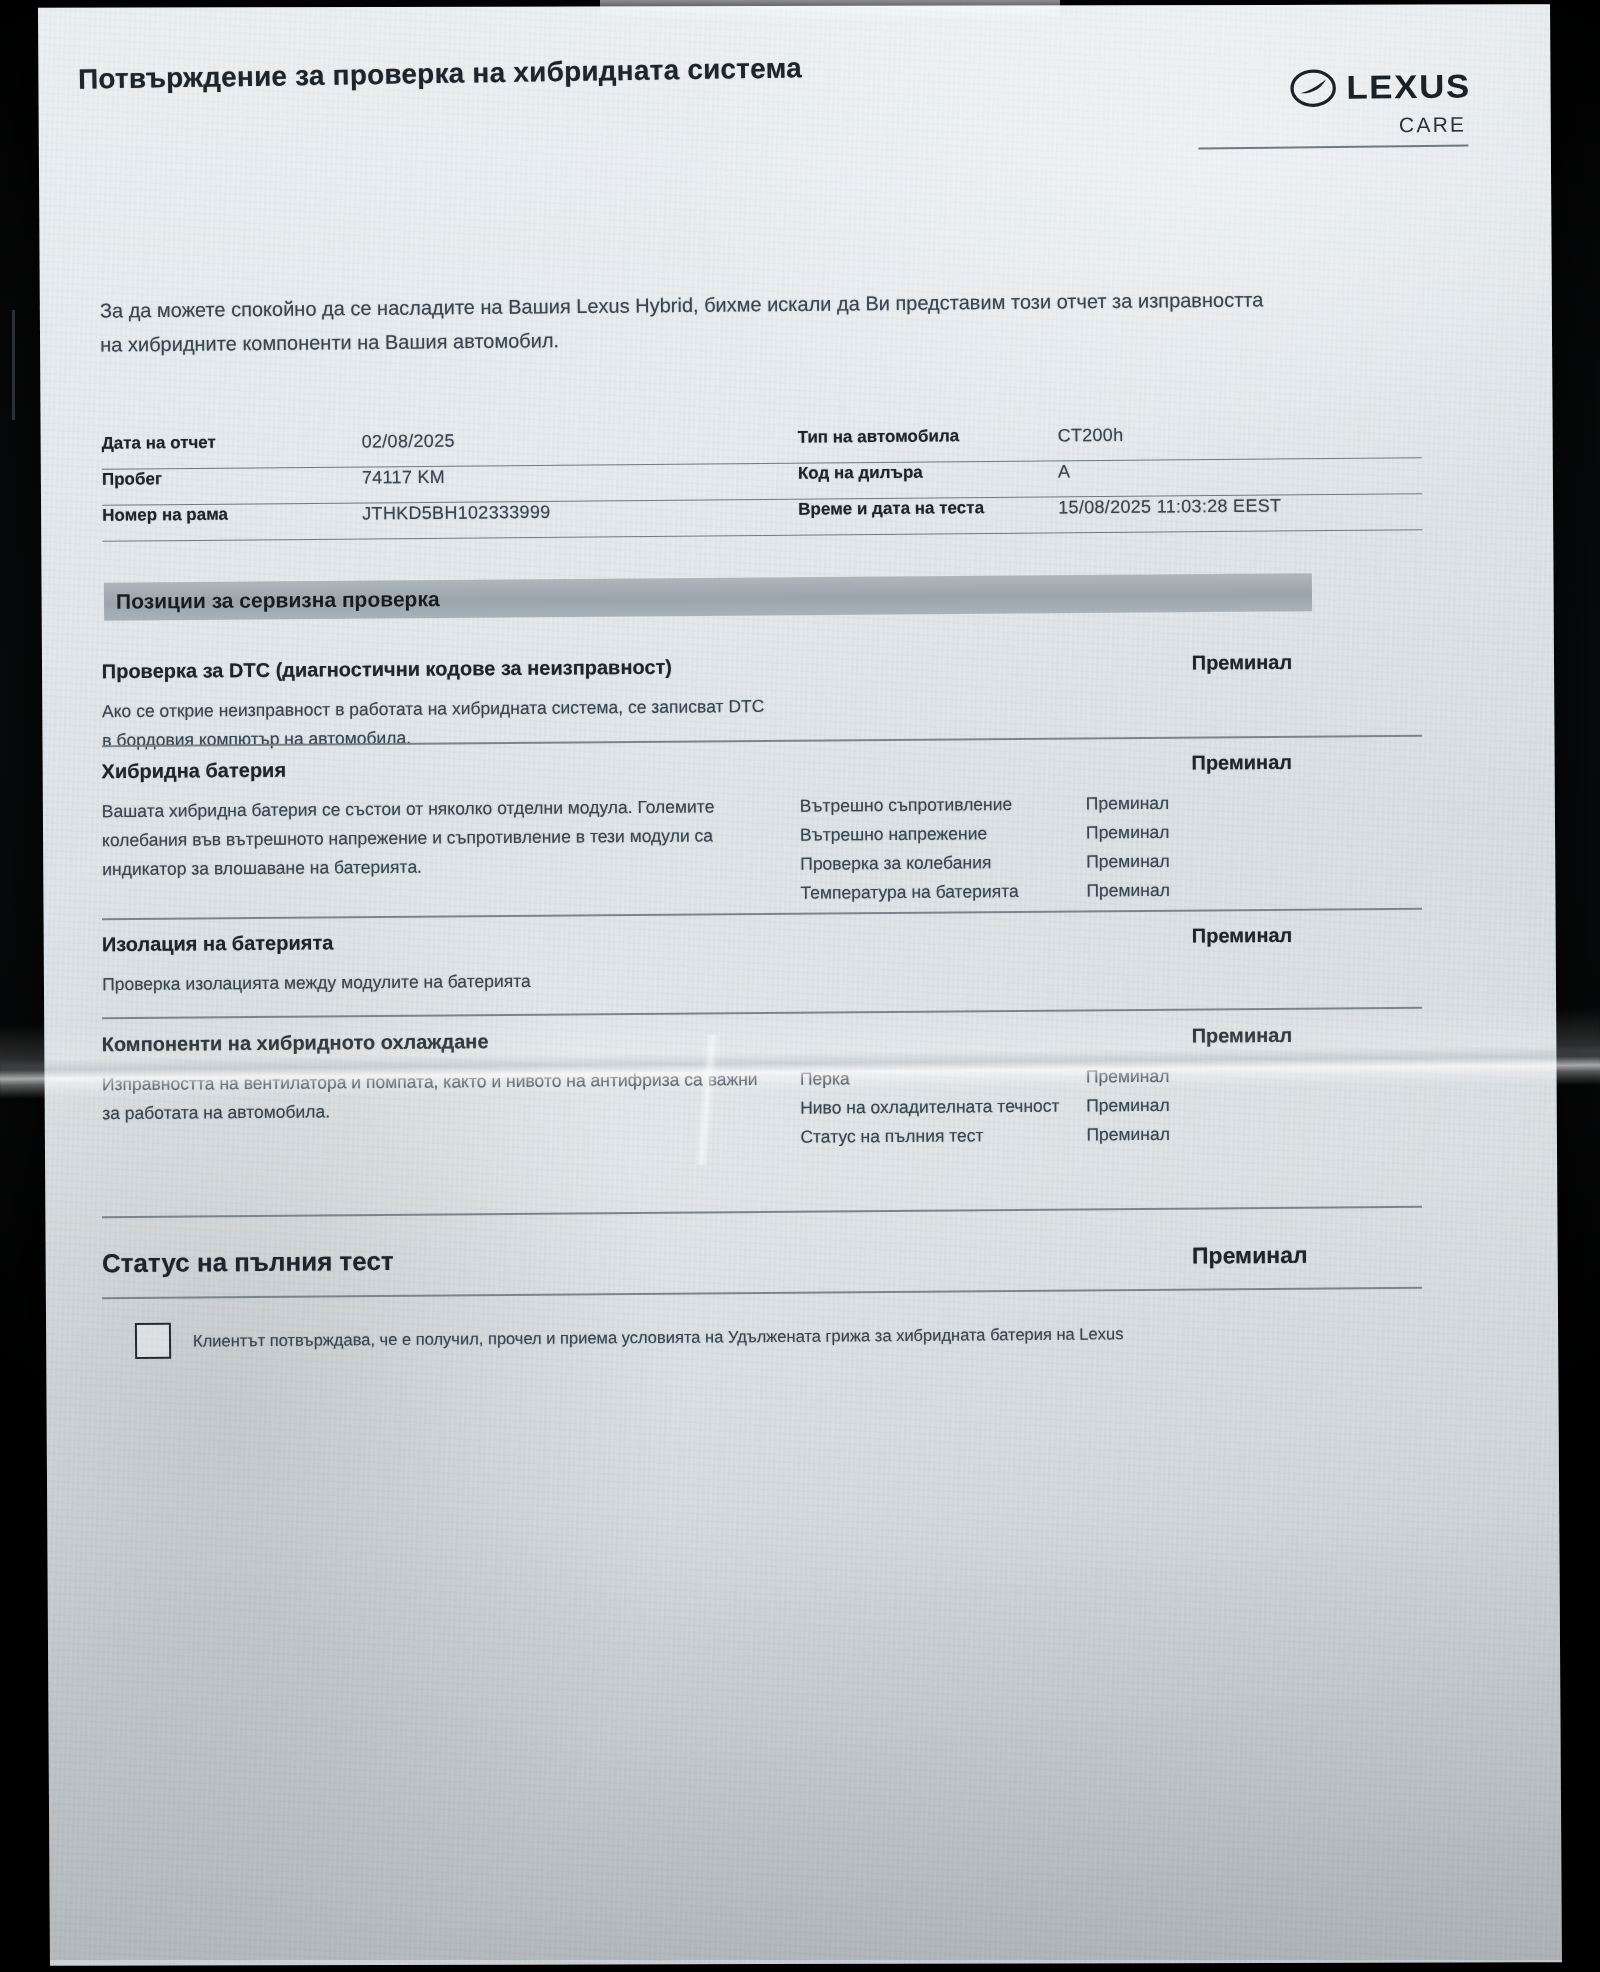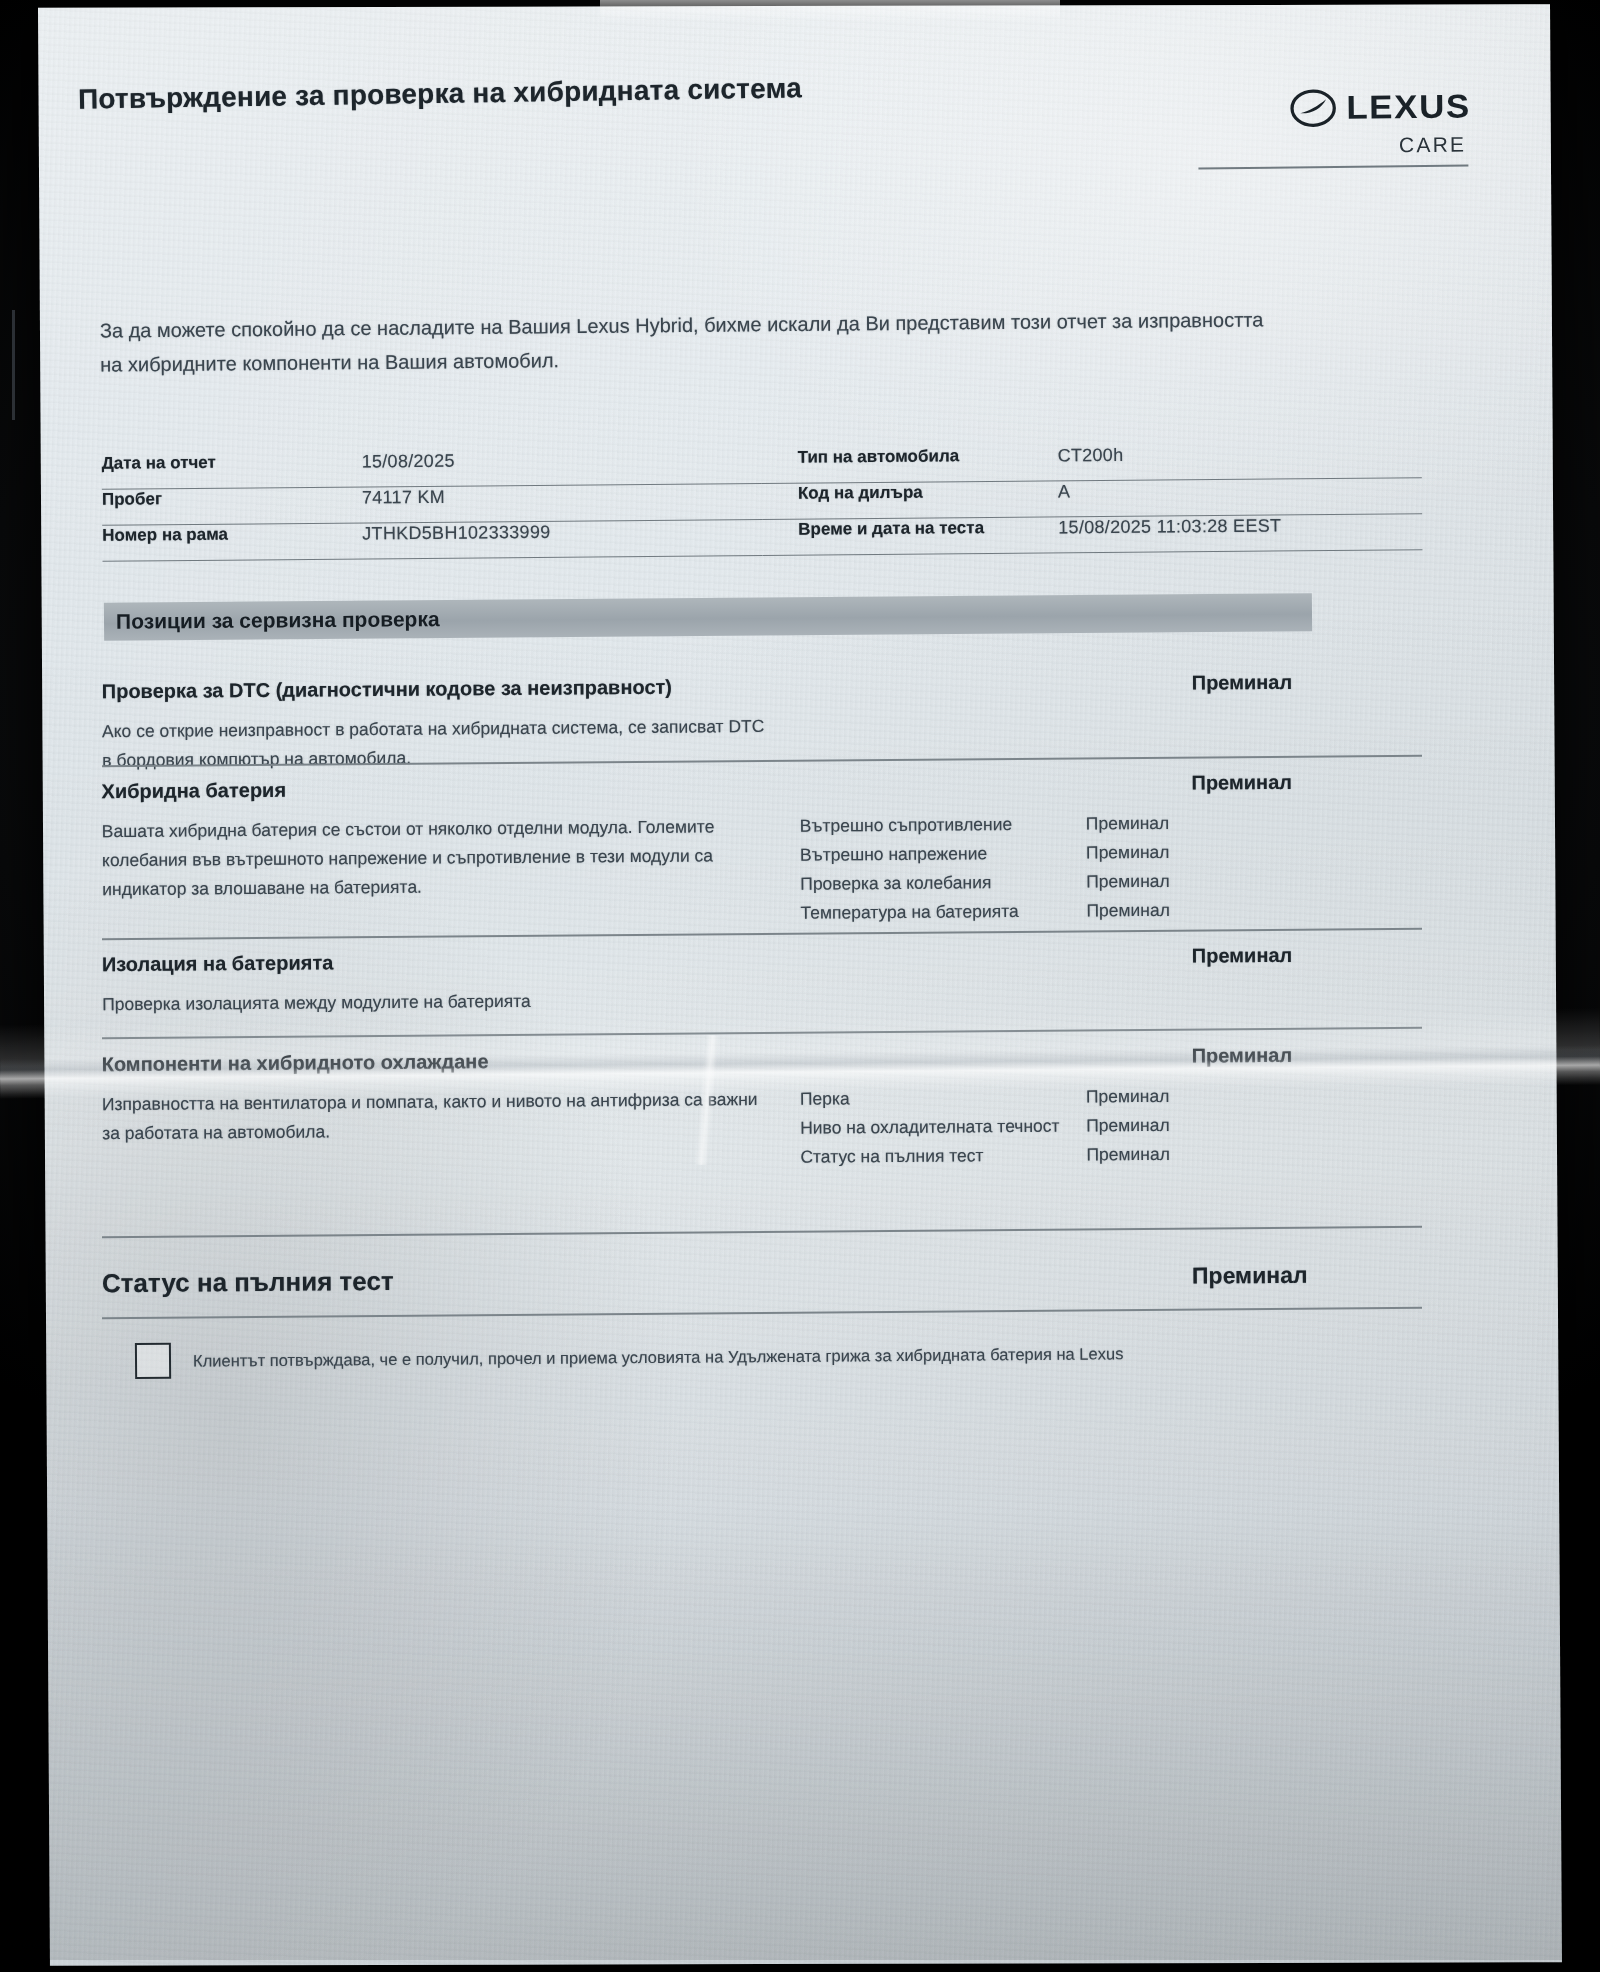--- a/index.html
+++ b/index.html
@@ -125,21 +125,20 @@
     pointer-events: none;
     z-index: 39;
   }
 
   
   #content {
     position: absolute;
     inset: 0;
     z-index: 30;
     color: #1b2228;
-    margin-top: 20px;
   }
 
   
   .ink {
     color: #1d252b;
     text-shadow: 0 0 1.1px rgba(40,50,60,0.55);
   }
   .ink-light {
     color: #3a454e;
     text-shadow: 0 0 1.2px rgba(60,70,80,0.5);
@@ -385,21 +384,21 @@
       <div id="brand-rule"></div>
     </div>
 
     <div id="intro" class="ink-light">За да можете спокойно да се насладите на Вашия Lexus Hybrid, бихме искали да Ви представим този отчет за изправността на хибридните компоненти на Вашия автомобил.</div>
 
     <div id="meta">
 
       <div class="meta-row">
         <div class="meta-cell">
           <span class="meta-key ink">Дата на отчет</span>
-          <span class="meta-val ink-light">15/08/2025</span>
+          <span class="meta-val ink-light">02/08/2025</span>
         </div>
         <div class="meta-cell right">
           <span class="meta-key ink">Тип на автомобила</span>
           <span class="meta-val ink-light">CT200h</span>
         </div>
       </div>
 
       <div class="meta-row">
         <div class="meta-cell">
           <span class="meta-key ink">Пробег</span>

